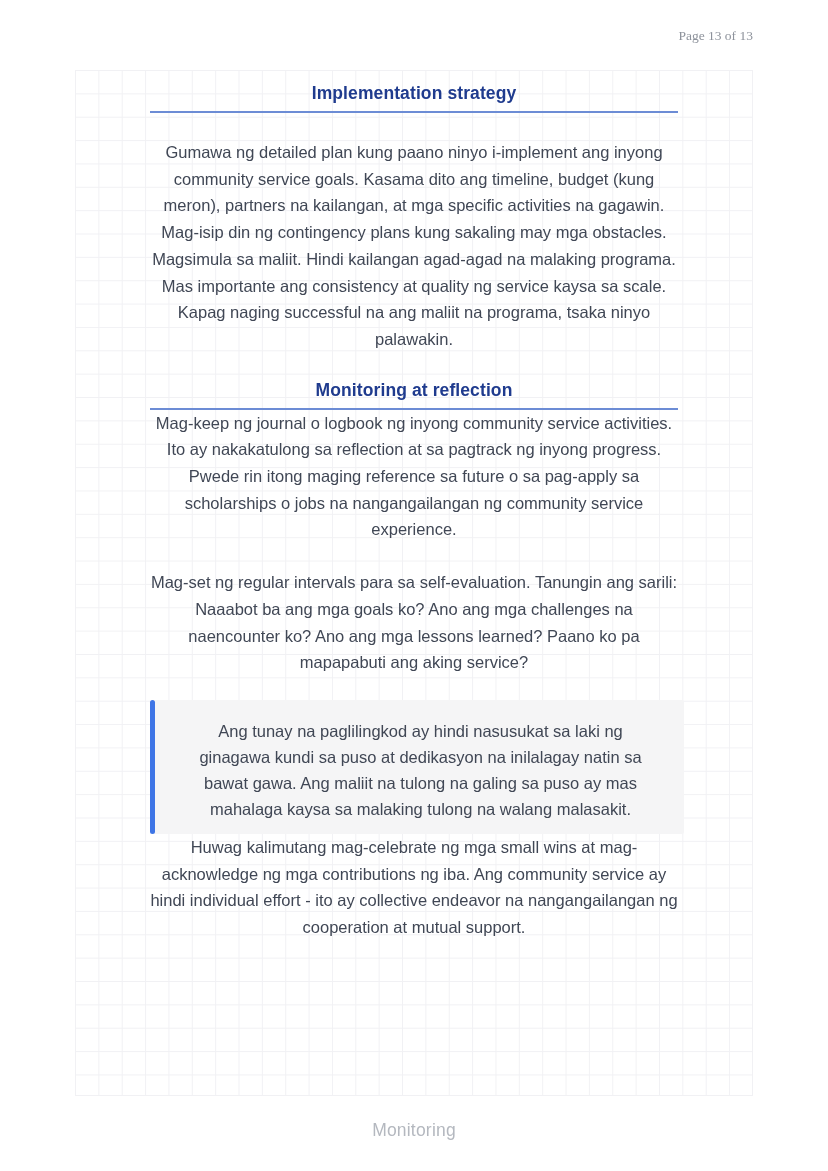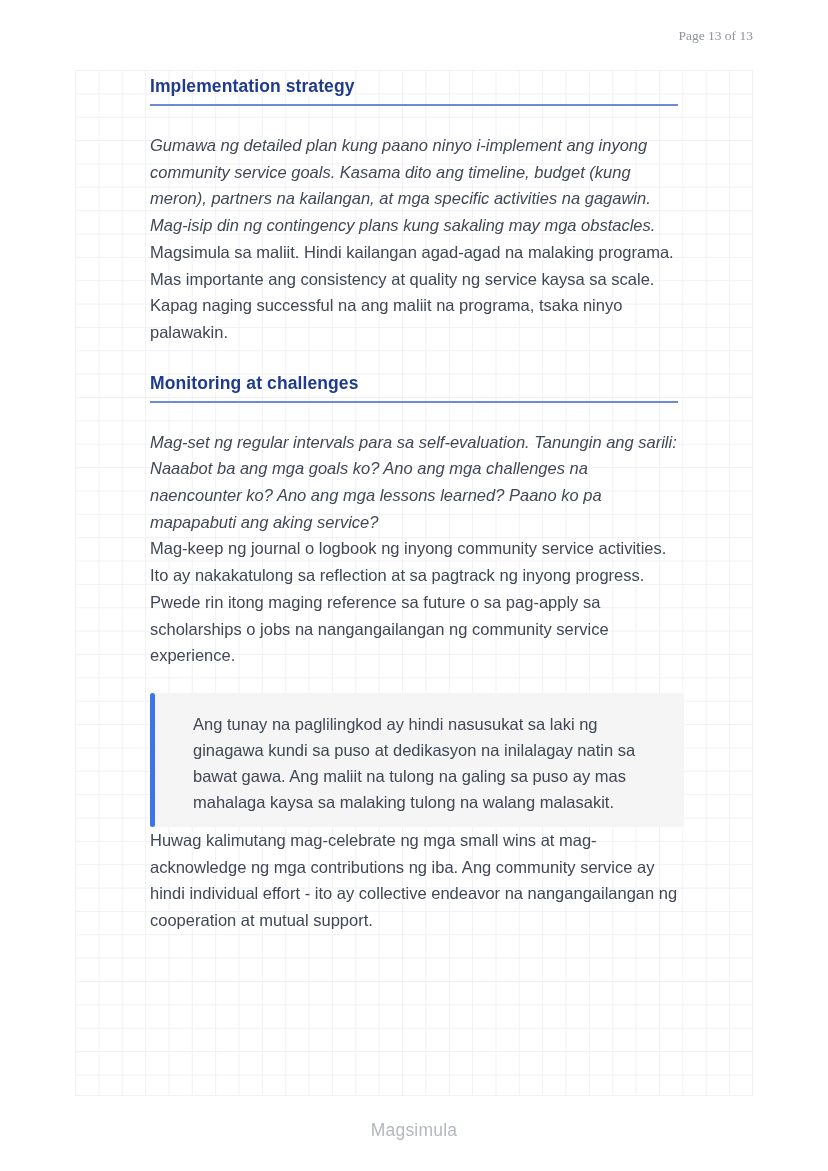--- a/index.html
+++ b/index.html
@@ -40,40 +40,41 @@
     background-image:
       linear-gradient(to right, var(--grid-line) 1px, transparent 1px),
       linear-gradient(to bottom, var(--grid-line) 1px, transparent 1px);
     background-size:23.36px 23.36px;
     border-right:1px solid var(--grid-line);
     border-bottom:1px solid var(--grid-line);
   }
   .content{
     position:absolute;
     left:150px;
-    top:67px;
+    top:74px;
     width:528px;
+    text-align:center;
   }
   .section-heading{
     margin-top:10px;
     font-size:17.5px;
     line-height:18px;
     font-weight:bold;
     color:var(--heading-blue);
     padding-bottom:9px;
     border-bottom:2px solid var(--rule-blue);
     letter-spacing:.1px;
   }
   .section-heading.second{margin-top:28px;}
   p.body{
     font-size:16.5px;
     line-height:26.7px;
     color:var(--body-text);
   }
-  p.body.after-heading{margin-top:26px;font-style:italic;}
+  p.body.after-heading{margin-top:26px;}
   .quote-block{
     position:relative;
     margin-top:24px;
     width:534px;
     background:var(--quote-bg);
     padding:18px 36px 12px 43px;
     border-radius:2px;
   }
   .quote-bar{
     position:absolute;
@@ -109,30 +110,30 @@
   <div class="grid-paper"></div>
 
   <div class="content">
 
     <h2 class="section-heading">Implementation strategy</h2>
 
     <p class="body after-heading">Gumawa ng detailed plan kung paano ninyo i-implement ang inyong community service goals. Kasama dito ang timeline, budget (kung meron), partners na kailangan, at mga specific activities na gagawin. Mag-isip din ng contingency plans kung sakaling may mga obstacles.</p>
 
     <p class="body">Magsimula sa maliit. Hindi kailangan agad-agad na malaking programa. Mas importante ang consistency at quality ng service kaysa sa scale. Kapag naging successful na ang maliit na programa, tsaka ninyo palawakin.</p>
 
-    <h2 class="section-heading second">Monitoring at challenges</h2>
+    <h2 class="section-heading second">Monitoring at reflection</h2>
+
+    <p class="body">Mag-keep ng journal o logbook ng inyong community service activities. Ito ay nakakatulong sa reflection at sa pagtrack ng inyong progress. Pwede rin itong maging reference sa future o sa pag-apply sa scholarships o jobs na nangangailangan ng community service experience.</p>
 
     <p class="body after-heading">Mag-set ng regular intervals para sa self-evaluation. Tanungin ang sarili: Naaabot ba ang mga goals ko? Ano ang mga challenges na naencounter ko? Ano ang mga lessons learned? Paano ko pa mapapabuti ang aking service?</p>
-
-    <p class="body">Mag-keep ng journal o logbook ng inyong community service activities. Ito ay nakakatulong sa reflection at sa pagtrack ng inyong progress. Pwede rin itong maging reference sa future o sa pag-apply sa scholarships o jobs na nangangailangan ng community service experience.</p>
 
     <div class="quote-block">
       <div class="quote-bar"></div>
       <div class="quote-text">Ang tunay na paglilingkod ay hindi nasusukat sa laki ng ginagawa kundi sa puso at dedikasyon na inilalagay natin sa bawat gawa. Ang maliit na tulong na galing sa puso ay mas mahalaga kaysa sa malaking tulong na walang malasakit.</div>
     </div>
 
     <p class="body closing">Huwag kalimutang mag-celebrate ng mga small wins at mag-acknowledge ng mga contributions ng iba. Ang community service ay hindi individual effort - ito ay collective endeavor na nangangailangan ng cooperation at mutual support.</p>
 
   </div>
 
-  <div class="footer-brand">Magsimula</div>
+  <div class="footer-brand">Monitoring</div>
 
 </div>
 
 </body></html>

